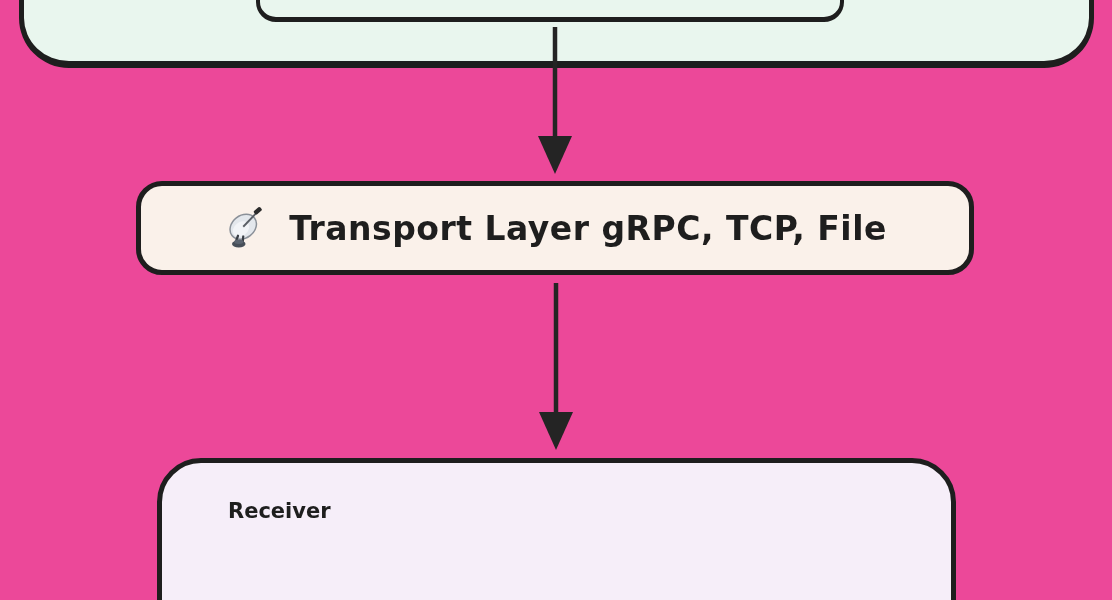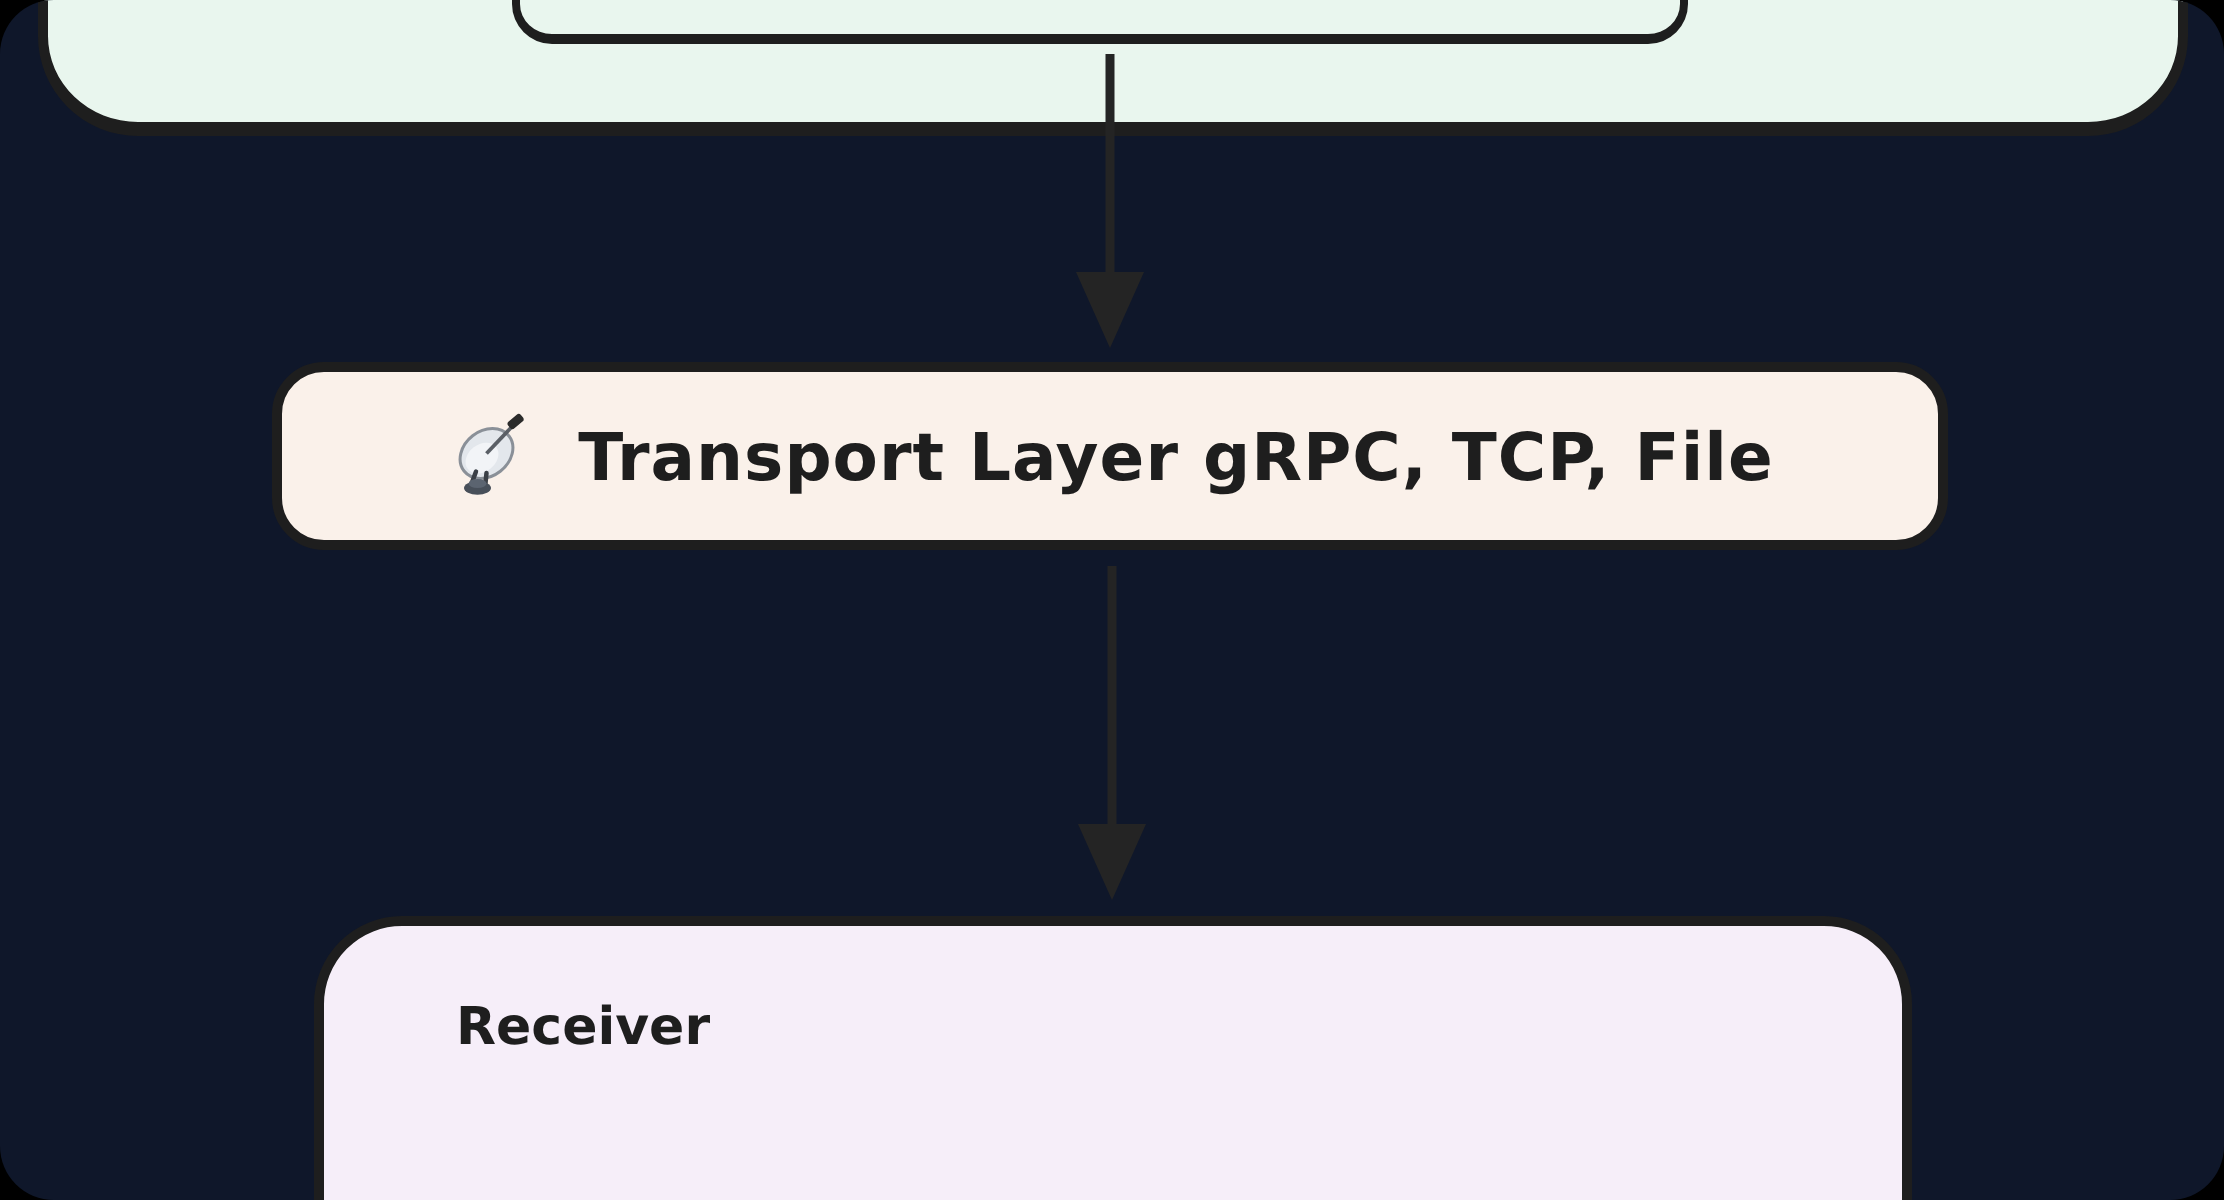--- a/index.html
+++ b/index.html
@@ -1,23 +1,22 @@
 <!DOCTYPE html>
 <html><head>
 <meta charset="utf-8">
 <style>
   html, body { margin: 0; padding: 0; background: #000; }
   .stage {
     position: relative;
     width: 1112px;
     height: 600px;
-    background: #0f172a;
+    background: #ec4899;
     overflow: hidden;
     font-family: "DejaVu Sans", "Liberation Sans", sans-serif;
-    border-radius: 27px;
   }
   .node {
     position: absolute;
     box-sizing: border-box;
     border: 5px solid #1e1e1e;
   }
   
   .top-outer {
     left: 19px; top: -84px;
     width: 1075px; height: 152px;
@@ -67,21 +66,21 @@
   .receiver {
     left: 157px; top: 458px;
     width: 799px; height: 230px;
     border-radius: 44px;
     background: #f6eef9;
     z-index: 2;
   }
   .receiver .label {
     position: absolute;
     left: 66px; top: 36px;
-    font-size: 26px;
+    font-size: 21px;
     font-weight: 600;
     color: #1e1e1e;
   }
   .sat-icon { flex: 0 0 auto; }
 </style>
 </head>
 <body>
 
 <div class="stage">
 

